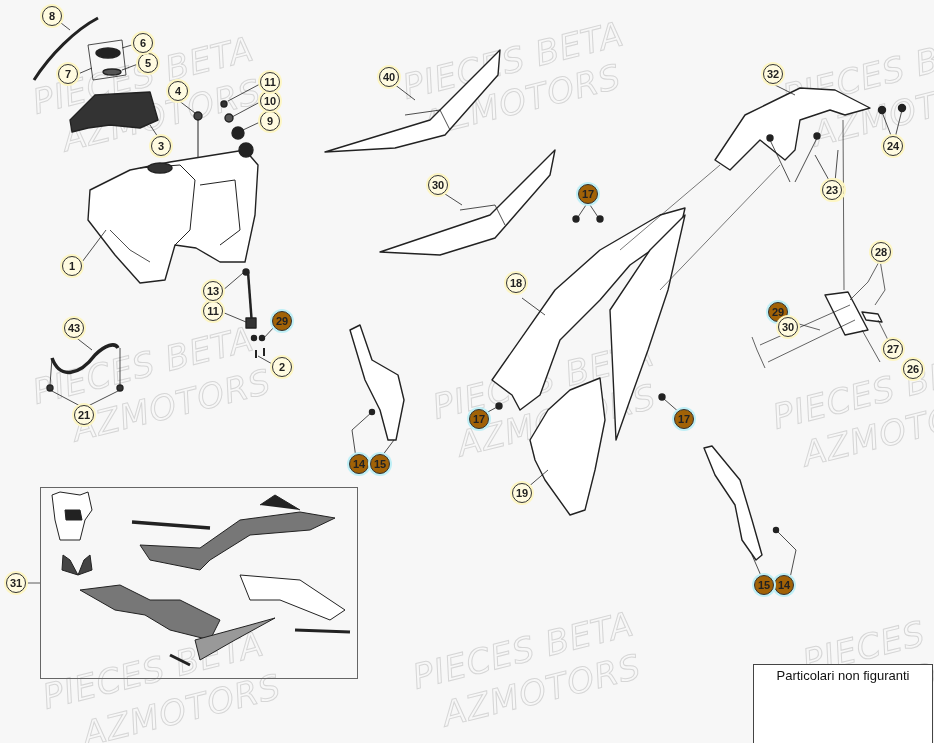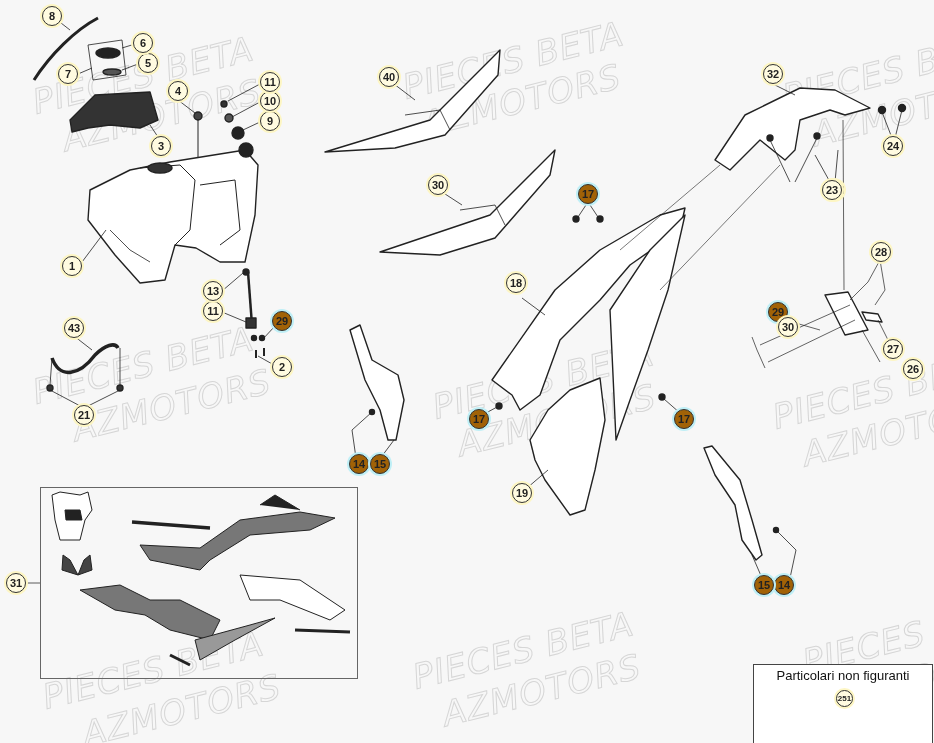--- a/index.html
+++ b/index.html
@@ -252,17 +252,14 @@
       <div class="callout blue" style="left: 778px; top: 312px;">29</div>
       <div class="callout blue" style="left: 282px; top: 321px;">29</div>
       <div class="callout" style="left: 788px; top: 327px;">30</div>
       <div class="callout" style="left: 16px; top: 583px;">31</div>
       <div class="callout" style="left: 74px; top: 328px;">43</div>
       <div class="callout" style="left: 84px; top: 415px;">21</div>
     </div>
 
   <div class="note-box">
     <div class="note-line">Particolari non figuranti</div>
-    <div style="position:relative;height:26px;">
-      <div class="callout small" style="left:90px;top:14px;">251</div>
-    </div>
   </div>
 </div>
 
 </body></html>

